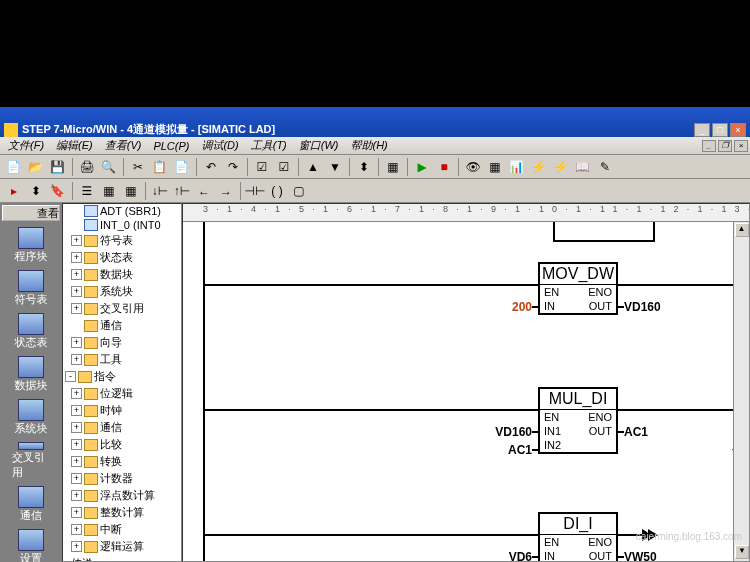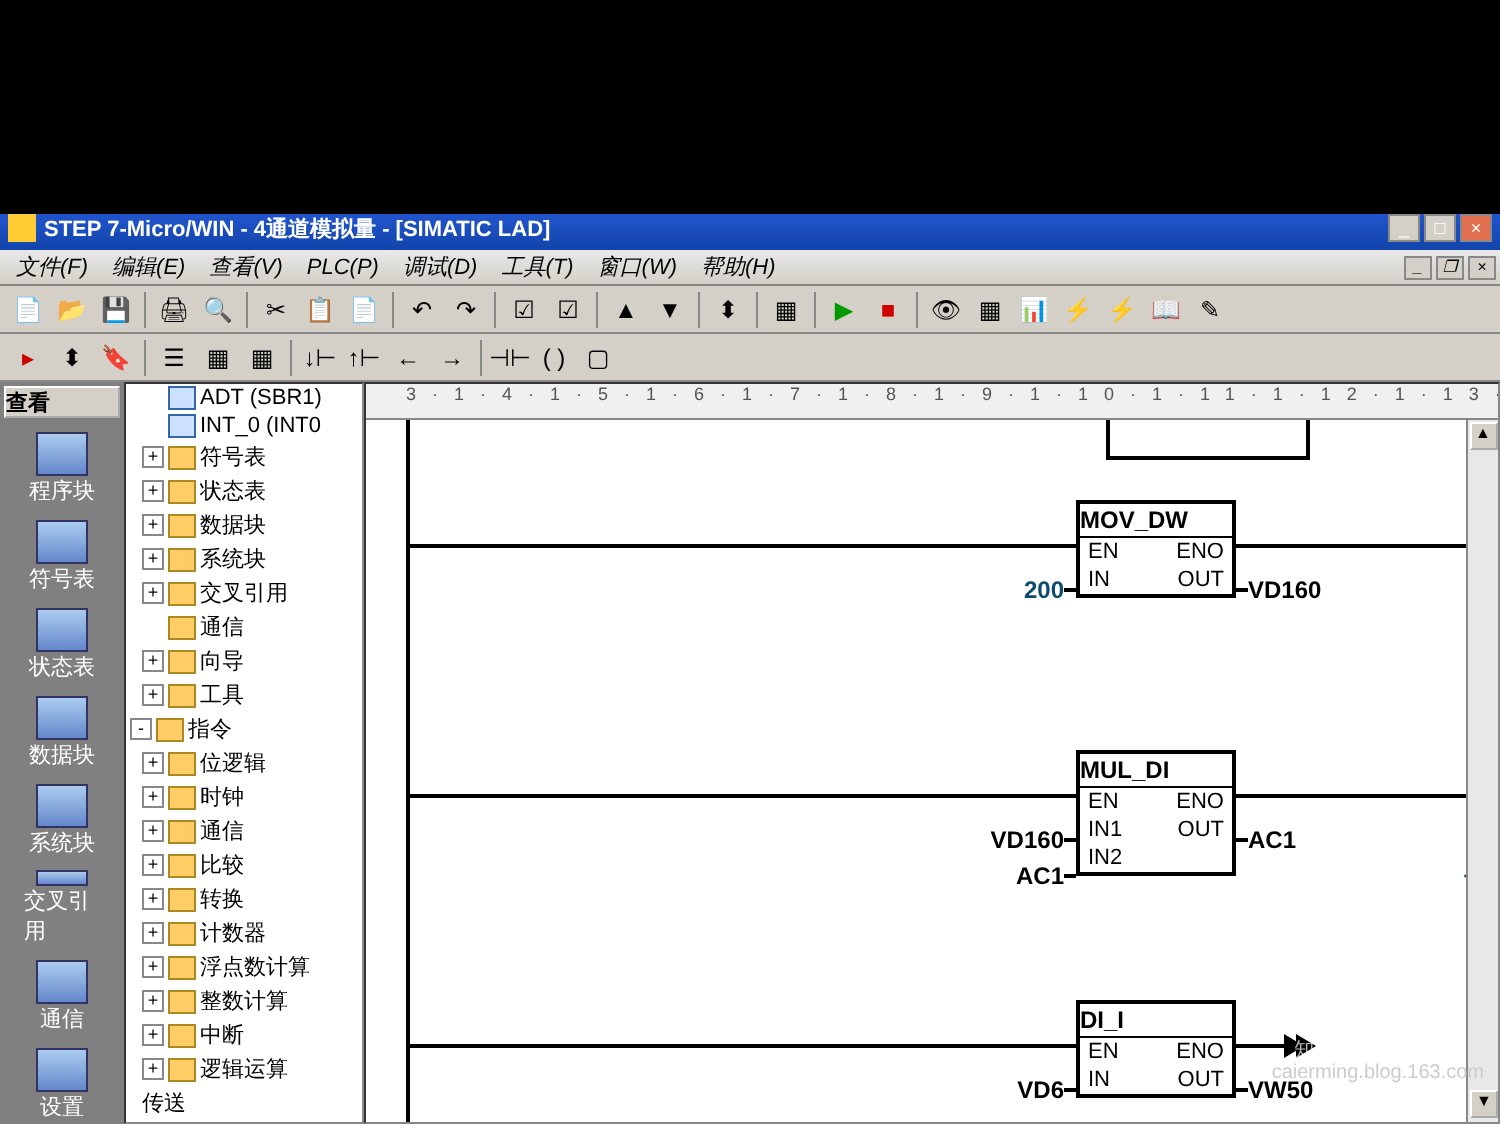--- a/index.html
+++ b/index.html
@@ -1,51 +1,51 @@
 <!DOCTYPE html>
 <html><head>
 <meta charset="utf-8">
 <style>
 * { margin: 0; padding: 0; box-sizing: border-box; font-family: "Microsoft YaHei", SimSun, Arial, sans-serif; font-size: 11px; }
 body { width: 750px; height: 562px; background: #000; overflow: hidden; position: relative; }
 .app { position: absolute; top: 107px; left: 0; width: 750px; height: 455px; background: #d4d0c8; display: flex; flex-direction: column; }
-.titlebar { height: 18px; background: linear-gradient(#2255cc, #1144aa); color: #fff; display: flex; align-items: flex-start; padding: 0 4px; }
+.titlebar { height: 30px; background: linear-gradient(#2255cc, #1144aa); color: #fff; display: flex; align-items: flex-end; padding: 0 4px; }
 .titlebar .icon { width: 14px; height: 14px; background: #ffcc33; margin-right: 4px; }
 .titlebar .title { flex: 1; font-weight: bold; font-size: 11px; }
 .titlebar .wbtns { display: flex; gap: 2px; }
 .titlebar .wbtn { width: 16px; height: 14px; background: #d4d0c8; border: 1px solid #888; display: flex; align-items: center; justify-content: center; font-size: 9px; cursor: pointer; }
 .titlebar .wbtn.close { background: #e07050; color: #fff; }
 .menubar { height: 18px; background: linear-gradient(#e8e8e8,#d4d0c8); display: flex; align-items: center; padding: 0 2px; border-bottom: 1px solid #888; font-style: italic; }
 .menubar .mi { padding: 0 6px; cursor: pointer; }
 .menubar .wbtns2 { margin-left: auto; display: flex; gap: 2px; }
 .menubar .wbtn2 { width: 14px; height: 12px; background: #d4d0c8; border: 1px solid #888; font-size: 8px; display: flex; align-items: center; justify-content: center; }
 .toolbar { height: 24px; background: #d4d0c8; border-bottom: 1px solid #888; display: flex; align-items: center; padding: 0 4px; gap: 2px; }
 .tbtn { width: 20px; height: 20px; border: 1px solid transparent; display: flex; align-items: center; justify-content: center; cursor: pointer; font-size: 12px; }
 .tsep { width: 1px; height: 18px; background: #888; margin: 0 2px; }
 .toolbar2 { height: 24px; background: #d4d0c8; border-bottom: 1px solid #888; display: flex; align-items: center; padding: 0 4px; gap: 2px; }
 .workarea { flex: 1; display: flex; overflow: hidden; }
 .navbar { width: 62px; background: #808080; display: flex; flex-direction: column; align-items: center; padding-top: 2px; gap: 2px; }
-.navbar .hdr { width: 58px; height: 16px; background: #d4d0c8; border: 1px outset #fff; font-size: 11px; text-align: left; font-weight: bold; }
+.navbar .hdr { width: 58px; height: 16px; background: #d4d0c8; border: 1px outset #fff; font-size: 11px; text-align: right; }
 .navbar .nb { width: 38px; height: 38px; display: flex; flex-direction: column; align-items: center; justify-content: center; cursor: pointer; color: #fff; font-size: 10px; margin-top: 4px; }
 .navbar .nb .ic { width: 26px; height: 22px; background: linear-gradient(#aaccee,#6688cc); border: 1px solid #336; }
 .tree { width: 120px; background: #fff; border: 1px inset #888; overflow: auto; font-size: 11px; }
 .tree .ti { display: flex; align-items: center; padding: 1px 0 1px 2px; white-space: nowrap; cursor: pointer; }
 .tree .exp { width: 11px; height: 11px; border: 1px solid #888; text-align: center; line-height: 9px; font-size: 9px; margin-right: 2px; }
 .tree .tic { width: 14px; height: 12px; background: #ffcc66; border: 1px solid #aa8822; margin-right: 2px; flex-shrink: 0; }
 .tree .tic.doc { background: #cce0ff; border-color: #3366aa; }
 .tree .lvl1 { padding-left: 8px; }
 .canvas { flex: 1; background: #fff; position: relative; overflow: hidden; border: 1px inset #888; }
 .ruler { height: 18px; background: #f0f0f0; border-bottom: 1px solid #888; font-size: 9px; color: #555; position: relative; white-space: nowrap; overflow: hidden; padding-left: 20px; letter-spacing: 8px; }
 .lad { position: absolute; top: 18px; left: 0; right: 0; bottom: 0; }
 .wire { position: absolute; background: #000; }
 .blk { position: absolute; border: 2px solid #000; background: #fff; }
-.blk .bname { font-weight: bold; font-size: 12px; border-bottom: 1px solid #000; padding: 1px 0; }
+.blk .bname { text-align: center; font-weight: normal; font-size: 16px; border-bottom: 1px solid #000; padding: 1px 0; }
 .blk .brow { display: flex; justify-content: space-between; padding: 1px 4px; font-size: 12px; }
 .lbl { position: absolute; font-size: 12px; font-weight: bold; }
-.lbl.y { color: #0c4a6e; margin-left: 24px; }
+.lbl.y { color: #c2410c; margin-left: 24px; }
 .arrow { position: absolute; width: 0; height: 0; border-left: 10px solid #000; border-top: 6px solid transparent; border-bottom: 6px solid transparent; }
 .arrow::before { content:''; position:absolute; left:-16px; top:-6px; width:0; height:0; border-left:10px solid #000; border-top:6px solid transparent; border-bottom:6px solid transparent; }
 .watermark { position: absolute; right: 30px; bottom: 30px; color: rgba(255,255,255,0.7); font-size: 10px; }
 .footer { position: absolute; right: 8px; bottom: 20px; color: #ccc; font-size: 10px; }
 .scrollbar { position: absolute; right: 0; top: 18px; bottom: 0; width: 16px; background: #e8e8e8; border-left: 1px solid #888; }
 .sbtn { width: 14px; height: 14px; background: #d4d0c8; border: 1px outset #fff; margin: 1px auto; font-size: 8px; text-align: center; }
 </style>
 </head>
 <body>
 

